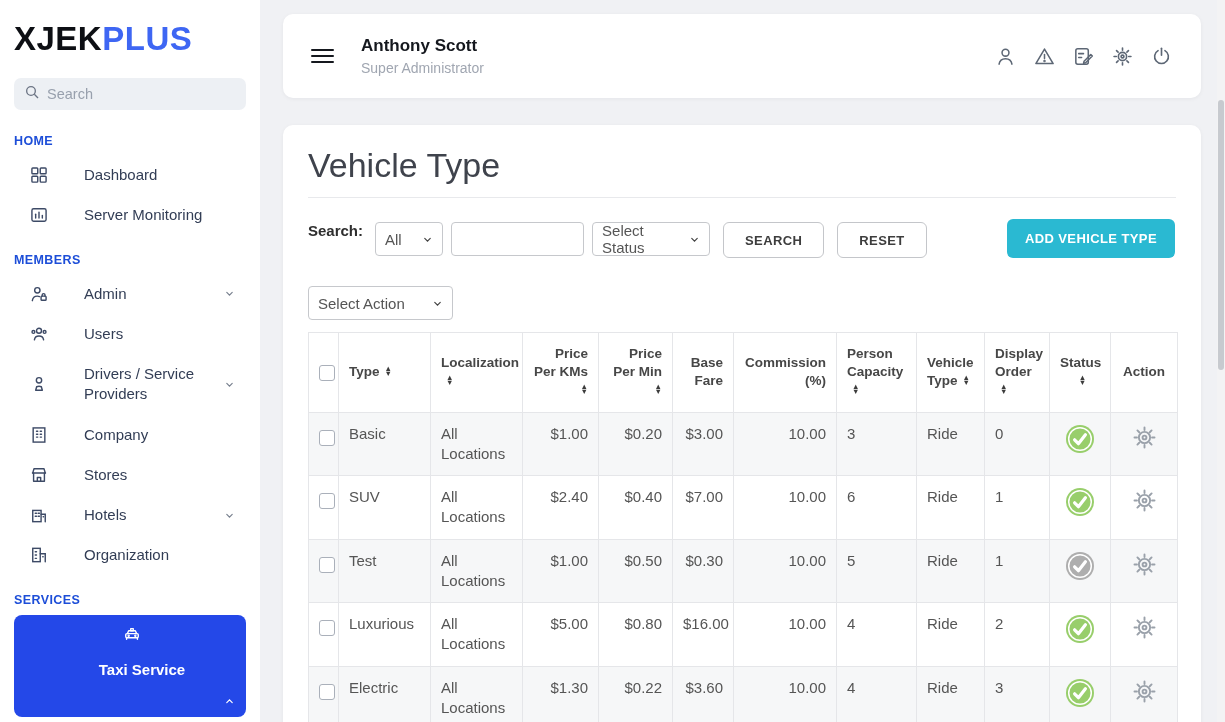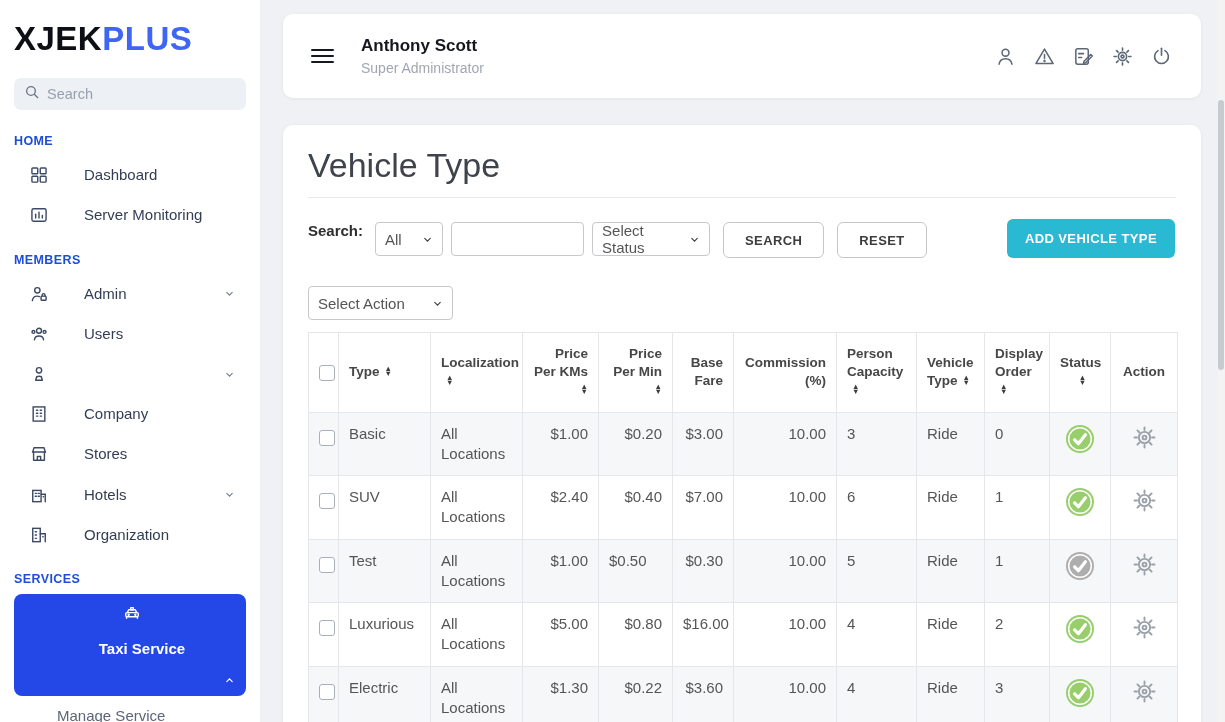--- a/index.html
+++ b/index.html
@@ -148,20 +148,21 @@
     <span class="nav-label">Users</span>
   </div>
 
   <div class="nav-item">
     <span class="nav-icon">
       <svg width="20" height="20" viewBox="0 0 24 24" fill="none" stroke="#3d4a66" stroke-width="1.7" stroke-linecap="round" stroke-linejoin="round">
           <circle cx="12" cy="7.5" r="3.2"></circle>
           <path d="M8 19.5h8l-1.2-4.2a6.4 6.4 0 0 0-5.6 0z"></path>
         </svg>
     </span>
+    <span class="nav-label">Drivers / Service Providers</span>
     <span class="chev">
         <svg width="13" height="13" viewBox="0 0 24 24" fill="none" stroke="currentColor" stroke-width="2.2" stroke-linecap="round">
           <polyline points="7 10 12 15 17 10"></polyline>
         </svg>
       </span>
   </div>
 
   <div class="nav-item">
     <span class="nav-icon">
       <svg width="20" height="20" viewBox="0 0 24 24" fill="none" stroke="#3d4a66" stroke-width="1.7" stroke-linecap="round">
@@ -421,21 +422,21 @@
                 <circle cx="12" cy="12" r="5"></circle>
                 <circle cx="12" cy="12" r="1.7"></circle>
                 <path d="M12 3.1v2.2M12 18.7v2.2M3.1 12h2.2M18.7 12h2.2M5.7 5.7l1.6 1.6M16.7 16.7l1.6 1.6M18.3 5.7l-1.6 1.6M7.3 16.7l-1.6 1.6"></path>
               </svg></td>
           </tr>
           <tr>
             <td class="ico-cell" style="vertical-align:top;padding-top:14px"><input type="checkbox" class="cb" style=""></td>
             <td style="text-align:left">Test</td>
             <td style="text-align:left">All Locations</td>
             <td style="text-align:right">$1.00</td>
-            <td style="text-align:left">$0.50</td>
+            <td style="text-align:right">$0.50</td>
             <td style="text-align:right">$0.30</td>
             <td style="text-align:right">10.00</td>
             <td style="text-align:left">5</td>
             <td style="text-align:left">Ride</td>
             <td style="text-align:left">1</td>
             <td class="ico-cell"><svg width="30" height="30" viewBox="0 0 30 30">
                 <circle cx="15" cy="15" r="14" fill="#aeaeae"></circle>
                 <circle cx="15" cy="15" r="11.3" fill="none" stroke="#fff" stroke-width="1.5"></circle>
                 <path d="m9.6 15.8 3.8 3.9 7-9" fill="none" stroke="#fff" stroke-width="3.2" stroke-linecap="round" stroke-linejoin="round"></path>
               </svg></td>

